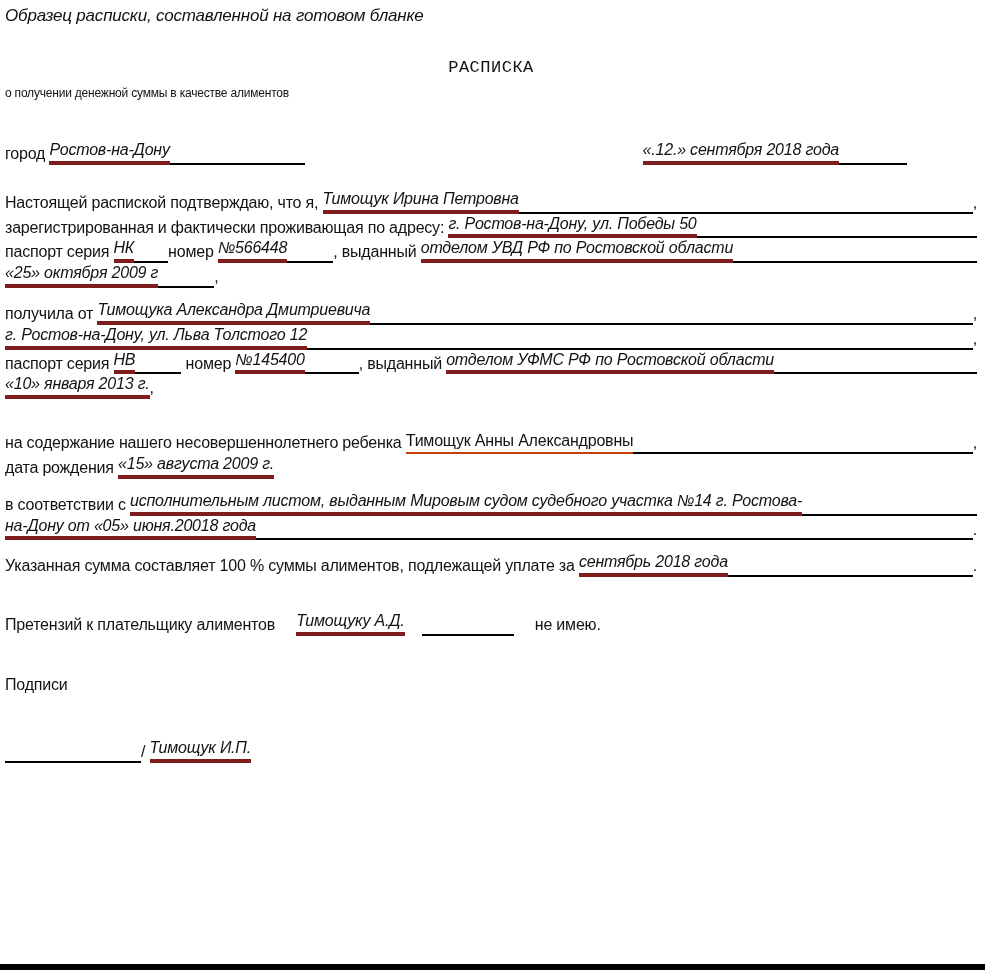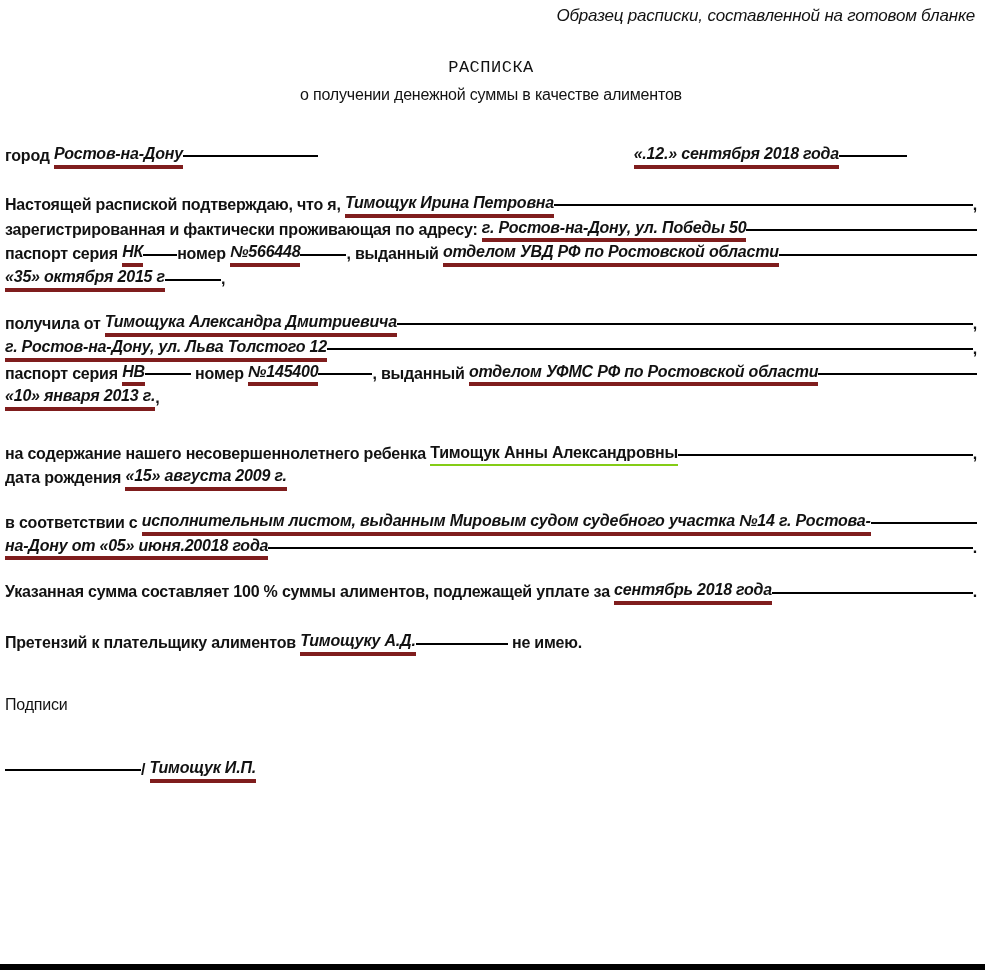--- a/index.html
+++ b/index.html
@@ -3,36 +3,36 @@
 <meta charset="utf-8">
 <style>
   html,body{margin:0;padding:0;background:#ffffff;}
   body{
     width:985px;height:974px;position:relative;overflow:hidden;
     font-family:"Liberation Sans",sans-serif;
     color:#121212;font-size:16px;
     letter-spacing:-0.2px;
   }
   .page{position:relative;width:100%;height:100%;box-sizing:border-box;padding:4px 8px 0 5px;}
-  .line{display:flex;align-items:center;line-height:1.3;font-weight:bold;}
+  .line{display:flex;align-items:flex-end;line-height:1.3;}
   .t{white-space:pre;}
   .f{font-style:italic;border-bottom:4px solid #7f1d1d;white-space:pre;}
-  .fu{border-bottom:2px solid #84cc16;white-space:pre;}
+  .fu{border-bottom:2px solid #c2410c;white-space:pre;}
   .blank{border-bottom:2px solid #000;flex:0 0 auto;}
   .fill{flex:1 1 auto;border-bottom:2px solid #000;}
   .spacer{flex:1 1 auto;}
-  .note{text-align:right;font-style:italic;font-size:17px;margin:2px 2px 0 0;}
+  .note{text-align:left;font-style:italic;font-size:17px;margin:2px 2px 0 0;}
   .title{text-align:center;font-size:17px;margin-top:32px;letter-spacing:0.5px;font-family:Liberation Mono, monospace;}
-  .subtitle{text-align:center;font-size:16px;margin-top:9px;}
+  .subtitle{text-align:left;font-size:12px;margin-top:9px;}
   .mt-city{margin-top:40px;}
-  .mt-para{margin-top:20px;}
+  .mt-para{margin-top:12px;}
   .mt-line{}
   .mt-p1{margin-top:24px;}
   .mt-p4{margin-top:32px;}
-  .mt-p7{margin-top:26px;}
+  .mt-p7{margin-top:34px;gap:17px;}
   .sign-heading{text-align:left;margin-top:40px;}
   .mt-sig1{margin-top:44px;}
   .bottom-rule{position:absolute;left:0;right:0;bottom:4px;height:6px;background:#000;}
 </style>
 </head>
 <body>
 
 <div class="page">
 
   <div class="note">Образец расписки, составленной на готовом бланке</div>
@@ -66,21 +66,21 @@
     <span class="f">НК</span>
     <span class="blank" style="width:34px"></span>
     <span class="t">номер </span>
     <span class="f">№566448</span>
     <span class="blank" style="width:46px"></span>
     <span class="t">, выданный </span>
     <span class="f">отделом УВД РФ по Ростовской области</span>
     <span class="fill"></span>
   </div>
   <div class="line mt-line">
-    <span class="f">«35» октября 2015 г</span>
+    <span class="f">«25» октября 2009 г</span>
     <span class="blank" style="width:56px"></span>
     <span class="t">,</span>
   </div>
 
   <div class="line mt-para">
     <span class="t">получила от </span>
     <span class="f">Тимощука Александра Дмитриевича</span>
     <span class="fill"></span>
     <span class="t">,</span>
   </div>

